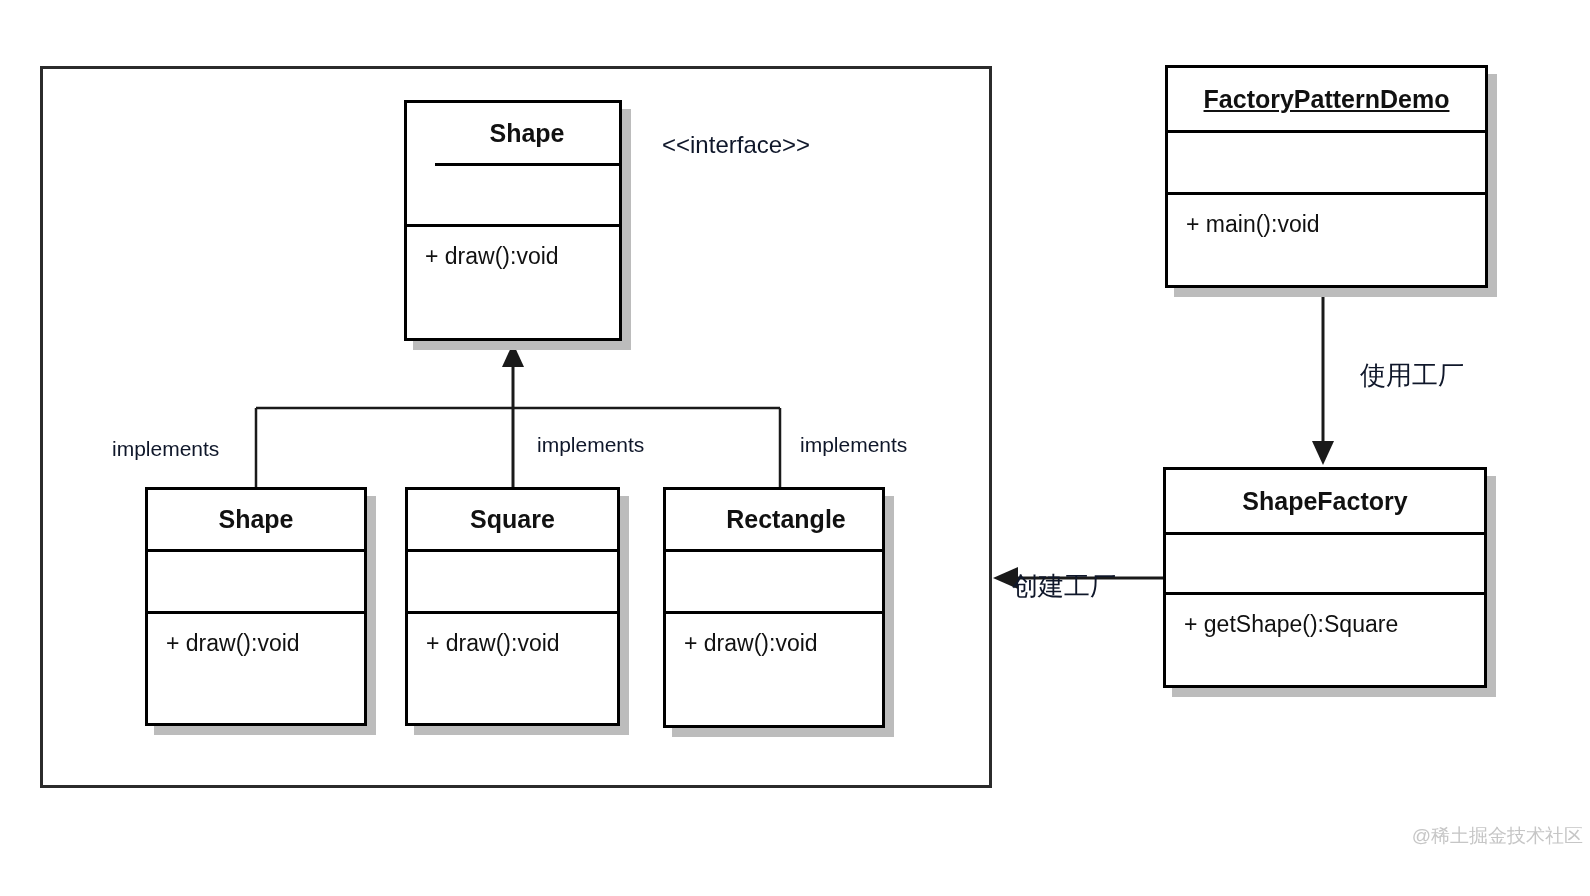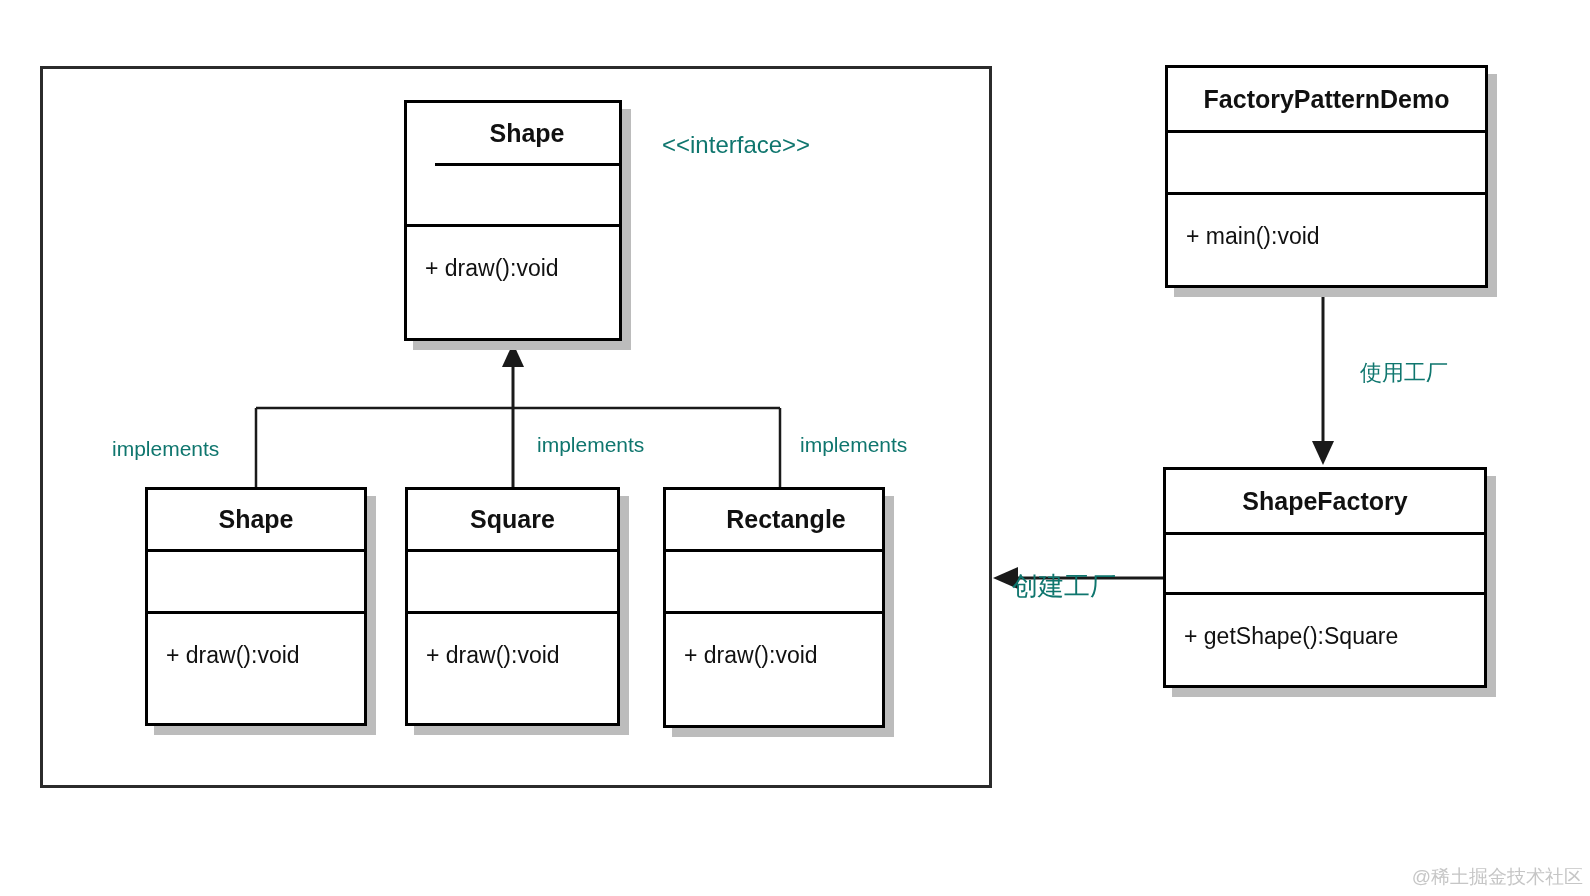--- a/index.html
+++ b/index.html
@@ -33,21 +33,21 @@
     display:flex;align-items:center;justify-content:center;
     font-weight:bold;font-size:25px;color:#111;
     flex:0 0 auto;box-sizing:border-box;
   }
   .cb-fields{
     border-bottom:3px solid #000;
     flex:0 0 auto;box-sizing:border-box;
   }
   .cb-methods{
     flex:1 1 auto;
-    padding:28px 18px 0 18px;
+    padding:16px 18px 0 18px;
     font-size:23px;color:#111;
     box-sizing:border-box;
     text-align:left;
   }
   
   #box-shape{left:404px;top:100px;width:218px;height:241px;}
   #box-shape .cb-title{height:63px;margin-left:28px;}
   #box-shape .cb-fields{height:61px;}
 
   #box-circle{left:145px;top:487px;width:222px;height:239px;}
@@ -56,37 +56,37 @@
 
   #box-square{left:405px;top:487px;width:215px;height:239px;}
   #box-square .cb-title{height:62px;}
   #box-square .cb-fields{height:62px;}
 
   #box-rectangle{left:663px;top:487px;width:222px;height:241px;}
   #box-rectangle .cb-title{height:62px;padding-left:24px;}
   #box-rectangle .cb-fields{height:62px;}
 
   #box-demo{left:1165px;top:65px;width:323px;height:223px;}
-  #box-demo .cb-title{height:65px;}
+  #box-demo .cb-title{height:65px;text-decoration:underline;}
   #box-demo .cb-fields{height:62px;}
 
   #box-factory{left:1163px;top:467px;width:324px;height:221px;justify-content:flex-end;}
   #box-factory .cb-title{height:65px;}
   #box-factory .cb-fields{height:60px;}
 
   
-  .lbl{position:absolute;color:#0f766e;white-space:nowrap;}
+  .lbl{position:absolute;color:#0f172a;white-space:nowrap;}
   #lbl-interface{left:662px;top:131px;font-size:24px;}
   #lbl-impl-left{left:112px;top:437px;font-size:21px;}
   #lbl-impl-mid{left:537px;top:433px;font-size:21px;}
   #lbl-impl-right{left:800px;top:433px;font-size:21px;}
-  #lbl-use{left:1360px;top:358px;font-size:22px;}
+  #lbl-use{left:1360px;top:358px;font-size:26px;}
   #lbl-create{left:1012px;top:527px;font-size:26px;margin-top:42px;}
   #watermark{
-    position:absolute;right:7px;top:864px;
+    position:absolute;right:7px;top:823px;
     font-size:19px;color:#c6c6c6;white-space:nowrap;
   }
   
   #connectors{
     position:absolute;left:0;top:0;width:1590px;height:896px;
     pointer-events:none;
   }
 </style>
 </head>
 <body>

